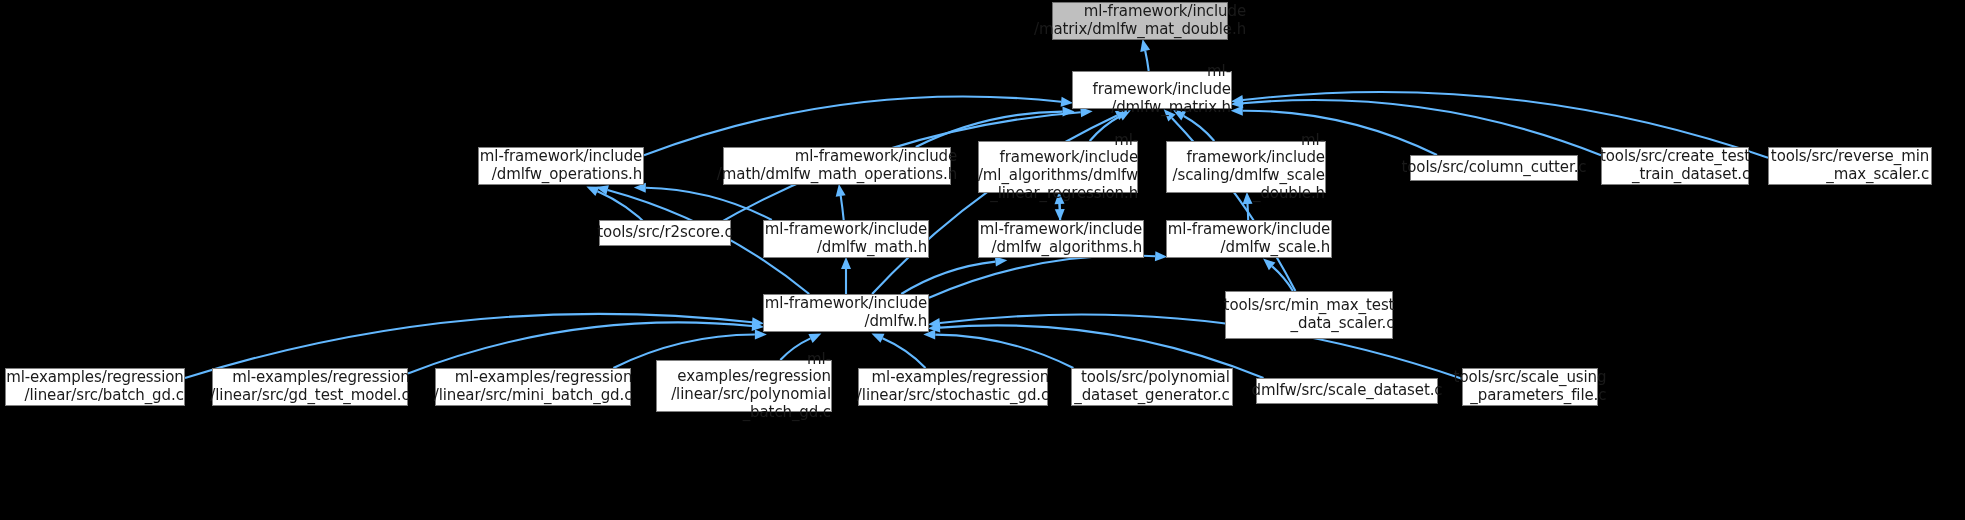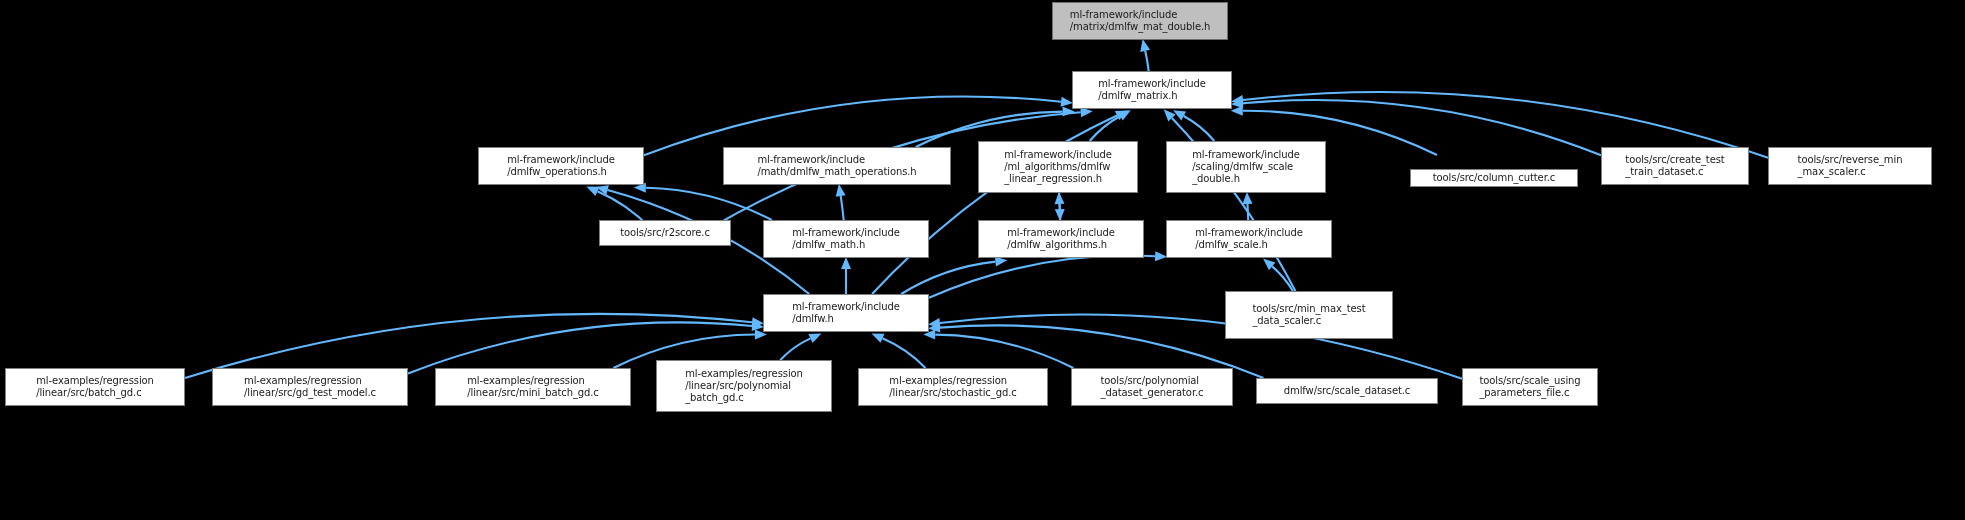--- a/index.html
+++ b/index.html
@@ -28,23 +28,23 @@
   }
   .node {
     position: absolute;
     box-sizing: border-box;
     border: 1px solid #808080;
     background: #ffffff;
     color: #1a1a1a;
     display: flex;
     align-items: center;
     justify-content: center;
-    text-align: left;
+    text-align: right;
     line-height: 1.18;
-    font-size: 10px;
+    font-size: 15px;
     letter-spacing: -0.1px;
     white-space: pre-line;
     z-index: 5;
   }
   .node.root {
     background: #bfbfbf;
     color: #1a1a1a;
     border: 1px solid #6e6e6e;
   }
   .edge {
@@ -133,21 +133,21 @@
       <div class="node" style="left: 478px; top: 147px; width: 166px; height: 38px;">ml-framework/include
 /dmlfw_operations.h</div>
       <div class="node" style="left: 723px; top: 147px; width: 228px; height: 38px;">ml-framework/include
 /math/dmlfw_math_operations.h</div>
       <div class="node" style="left: 978px; top: 141px; width: 160px; height: 52px;">ml-framework/include
 /ml_algorithms/dmlfw
 _linear_regression.h</div>
       <div class="node" style="left: 1166px; top: 141px; width: 160px; height: 52px;">ml-framework/include
 /scaling/dmlfw_scale
 _double.h</div>
-      <div class="node" style="left: 1410px; top: 169px; width: 168px; height: 18px;">tools/src/column_cutter.c</div>
+      <div class="node" style="left: 1410px; top: 155px; width: 168px; height: 26px;">tools/src/column_cutter.c</div>
       <div class="node" style="left: 1601px; top: 147px; width: 148px; height: 38px;">tools/src/create_test
 _train_dataset.c</div>
       <div class="node" style="left: 1768px; top: 147px; width: 164px; height: 38px;">tools/src/reverse_min
 _max_scaler.c</div>
       <div class="node" style="left: 599px; top: 220px; width: 132px; height: 26px;">tools/src/r2score.c</div>
       <div class="node" style="left: 763px; top: 220px; width: 166px; height: 38px;">ml-framework/include
 /dmlfw_math.h</div>
       <div class="node" style="left: 978px; top: 220px; width: 166px; height: 38px;">ml-framework/include
 /dmlfw_algorithms.h</div>
       <div class="node" style="left: 1166px; top: 220px; width: 166px; height: 38px;">ml-framework/include

